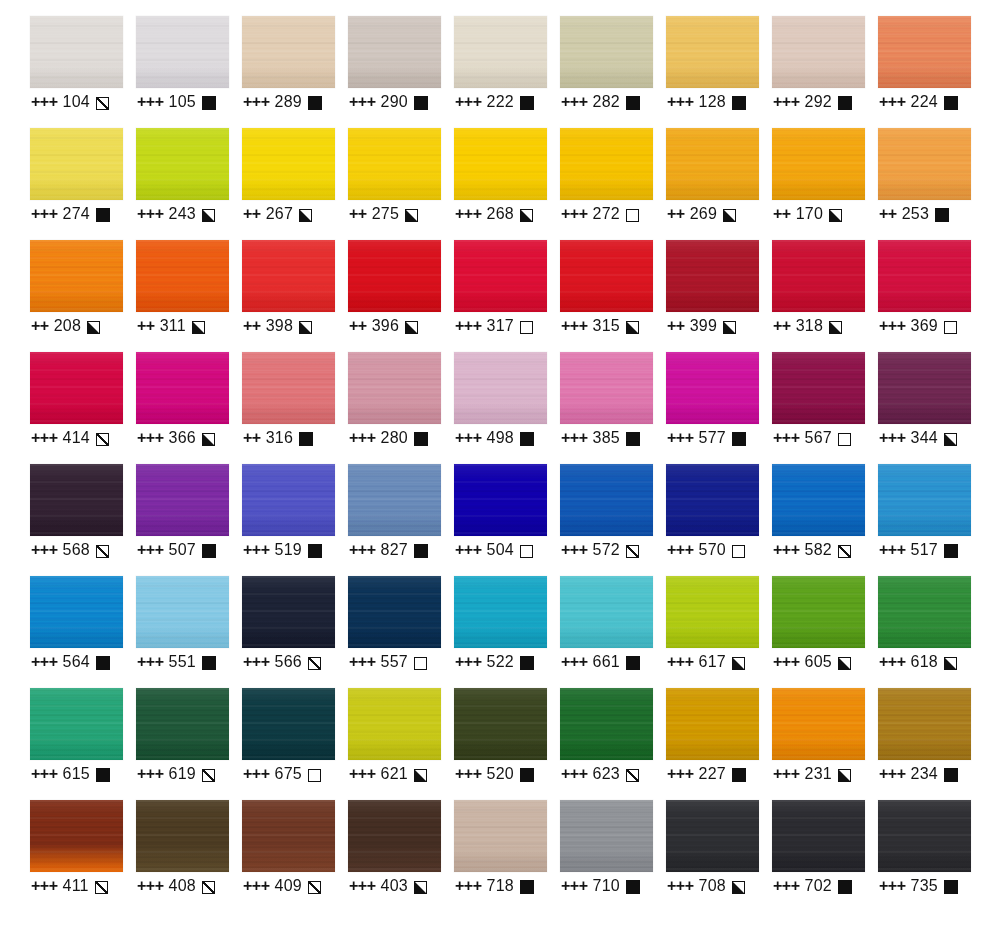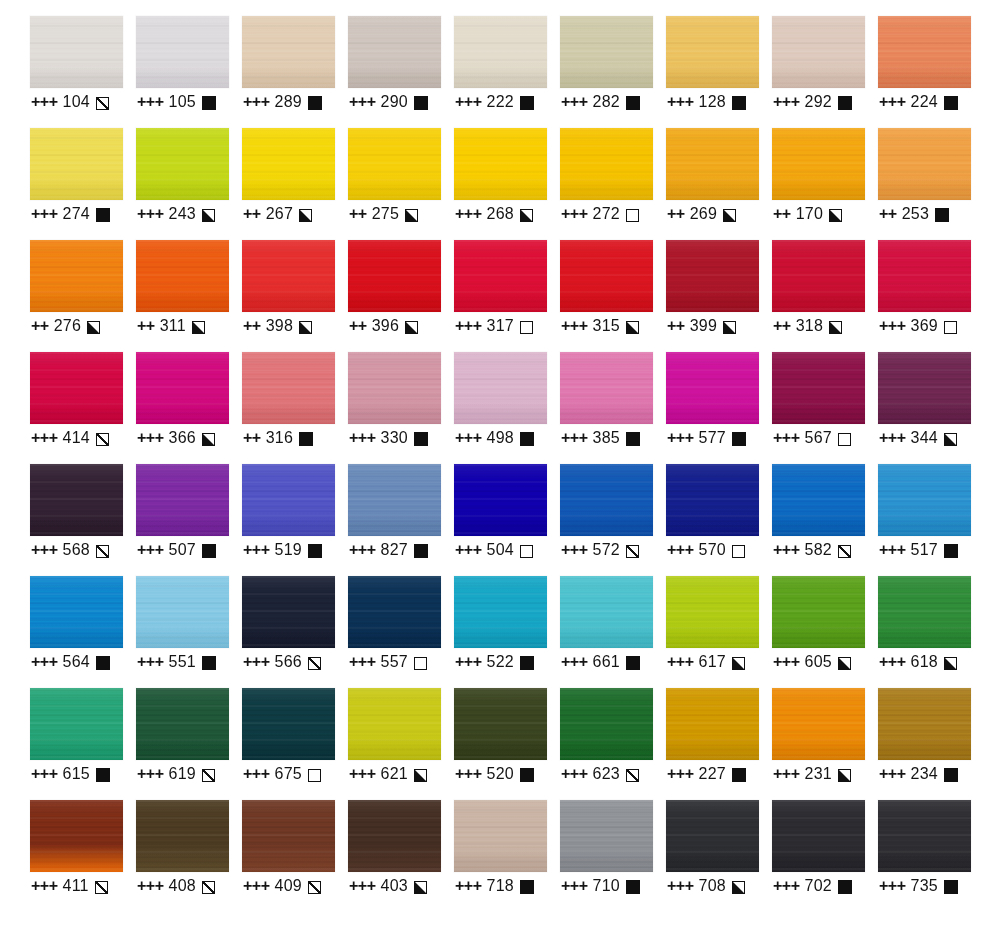--- a/index.html
+++ b/index.html
@@ -354,21 +354,21 @@
         </div>
       </div>
       <div class="cell">
         <div class="swatch" style="background: linear-gradient(rgb(240, 128, 16) 0%, rgb(240, 128, 16) 62%, rgb(227, 115, 6) 100%);">
           <div class="tex"></div>
           <div class="tex2"></div>
           <div class="sheen"></div>
         </div>
         <div class="caption">
           <span class="lf">++</span>
-          <span class="num">276</span>
+          <span class="num">208</span>
           <span class="op semi-opaque"></span>
         </div>
       </div>
       <div class="cell">
         <div class="swatch" style="background: linear-gradient(rgb(236, 90, 16) 0%, rgb(236, 90, 16) 62%, rgb(224, 77, 6) 100%);">
           <div class="tex"></div>
           <div class="tex2"></div>
           <div class="sheen"></div>
         </div>
         <div class="caption">
@@ -498,21 +498,21 @@
         </div>
       </div>
       <div class="cell">
         <div class="swatch" style="background: linear-gradient(rgb(210, 149, 164) 0%, rgb(210, 149, 164) 62%, rgb(199, 136, 152) 100%);">
           <div class="tex"></div>
           <div class="tex2"></div>
           <div class="sheen"></div>
         </div>
         <div class="caption">
           <span class="lf">+++</span>
-          <span class="num">330</span>
+          <span class="num">280</span>
           <span class="op opaque"></span>
         </div>
       </div>
       <div class="cell">
         <div class="swatch" style="background: linear-gradient(rgb(219, 180, 203) 0%, rgb(219, 180, 203) 62%, rgb(209, 167, 193) 100%);">
           <div class="tex"></div>
           <div class="tex2"></div>
           <div class="sheen"></div>
         </div>
         <div class="caption">

